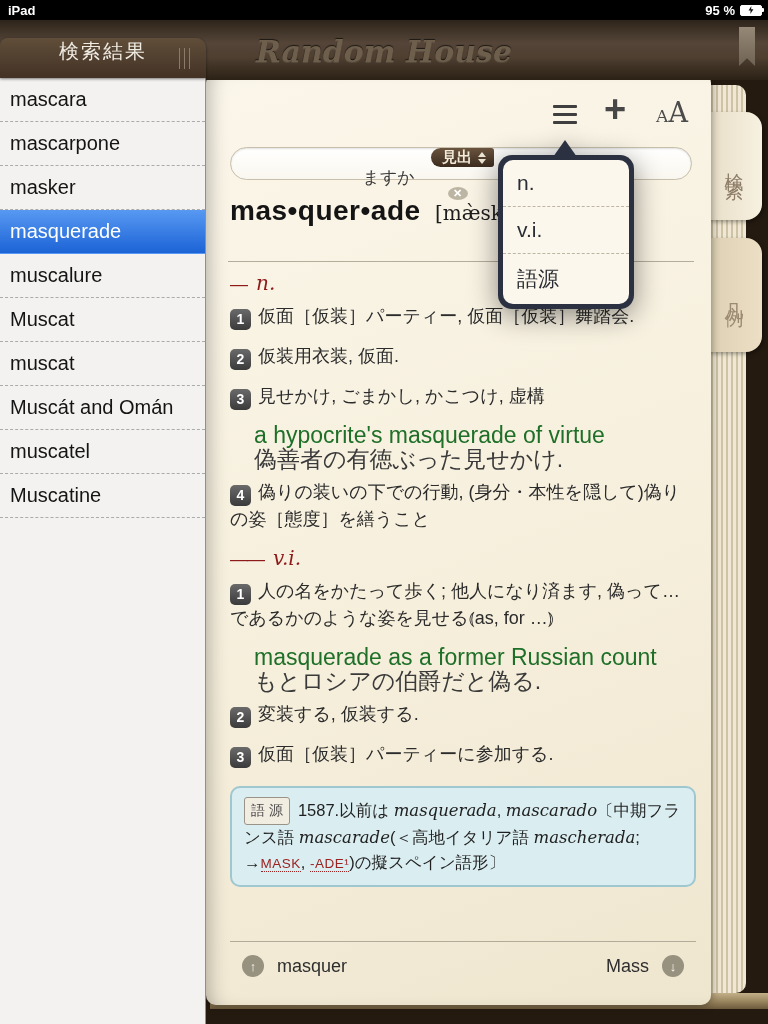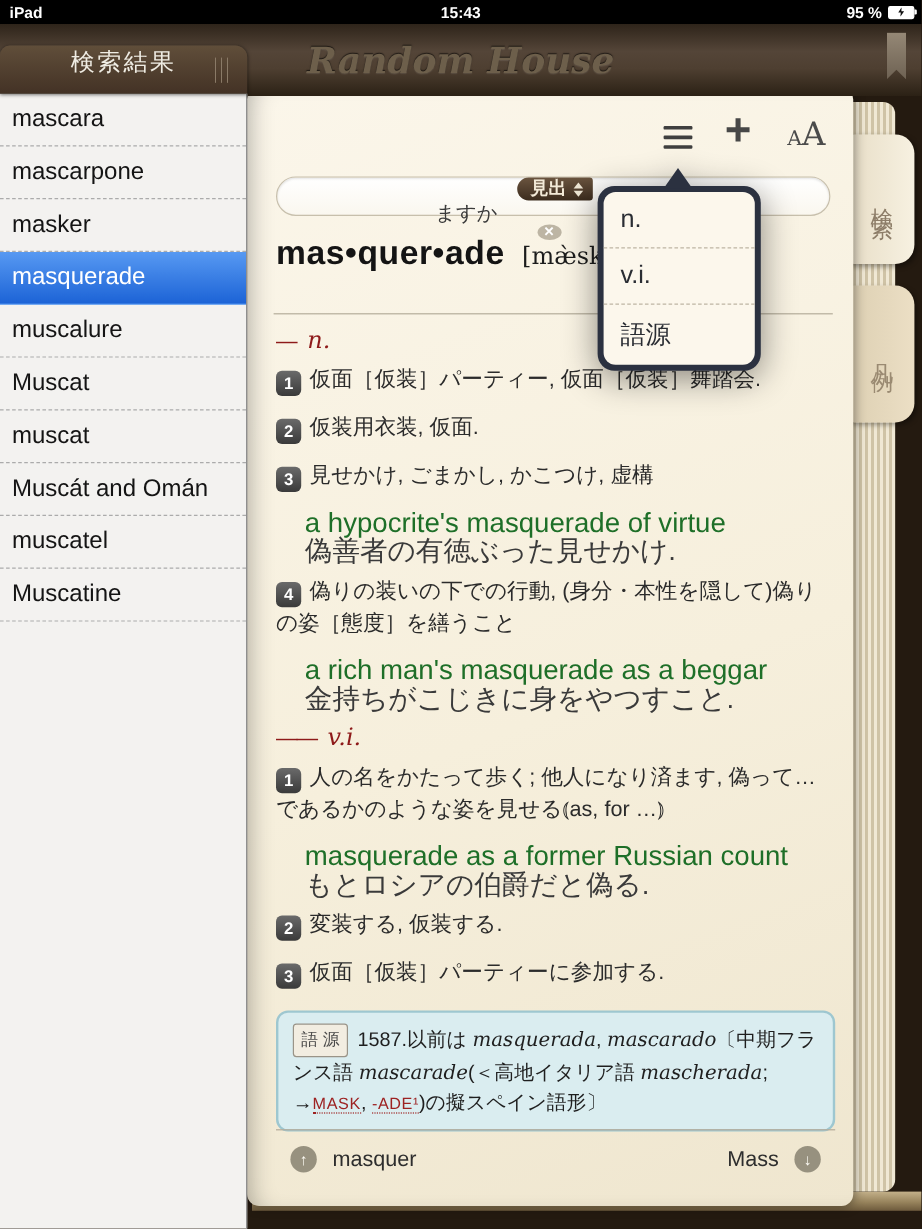--- a/index.html
+++ b/index.html
@@ -130,21 +130,20 @@
   .pop-frame { margin-top:16px; background:#2b3140; border-radius:14px; padding:5px; }
   .pop-inner { background:#fcf7ec; border-radius:10px; overflow:hidden; }
   .pop-item { padding:11px 14px; font-size:21px; color:#2a2d33; cursor:pointer; }
   .pop-item + .pop-item { border-top:1px dashed #bdb5a3; }
 </style>
 </head>
 <body>
 
 <div class="status-bar">
   <span class="status-left">iPad</span>
-  <span class="status-time">15:43</span>
   <span class="status-right">
     <span>95 %</span>
     <span class="battery">
         <span class="bolt"></span>
       </span>
   </span>
 </div>
 
 <div class="title-bar">
   <div class="app-title">Random House</div>
@@ -187,24 +186,20 @@
 
   <div class="pos"><span class="pos-dash">—</span><span class="pos-label">n.</span></div>
       <div class="sense"><span class="badge">1</span>仮面［仮装］パーティー, 仮面［仮装］舞踏会.</div>
       <div class="sense"><span class="badge">2</span>仮装用衣装, 仮面.</div>
       <div class="sense"><span class="badge">3</span>見せかけ, ごまかし, かこつけ, 虚構</div>
       <div class="example">
         <div class="ex-en">a hypocrite's masquerade of virtue</div>
         <div class="ex-ja">偽善者の有徳ぶった見せかけ.</div>
       </div>
       <div class="sense"><span class="badge">4</span>偽りの装いの下での行動, (身分・本性を隠して)偽りの姿［態度］を繕うこと</div>
-      <div class="example">
-        <div class="ex-en">a rich man's masquerade as a beggar</div>
-        <div class="ex-ja">金持ちがこじきに身をやつすこと.</div>
-      </div>
       <div class="pos"><span class="pos-dash">——</span><span class="pos-label">v.i.</span></div>
       <div class="sense"><span class="badge">1</span>人の名をかたって歩く; 他人になり済ます, 偽って…であるかのような姿を見せる⦅as, for …⦆</div>
       <div class="example">
         <div class="ex-en">masquerade as a former Russian count</div>
         <div class="ex-ja">もとロシアの伯爵だと偽る.</div>
       </div>
       <div class="sense"><span class="badge">2</span>変装する, 仮装する.</div>
       <div class="sense"><span class="badge">3</span>仮面［仮装］パーティーに参加する.</div>
       <div class="ety-box"><span class="ety-badge">語 源</span><span><span class="seg-plain">1587.以前は </span><span class="seg-italic">masquerada</span><span class="seg-plain">, </span><span class="seg-italic">mascarado</span><span class="seg-plain">〔中期フランス語 </span><span class="seg-italic">mascarade</span><span class="seg-plain">(＜高地イタリア語 </span><span class="seg-italic">mascherada</span><span class="seg-plain">; →</span><span class="seg-link">MASK</span><span class="seg-plain">, </span><span class="seg-link">-ADE¹</span><span class="seg-plain">)の擬スペイン語形〕</span></span></div>
     </div>

